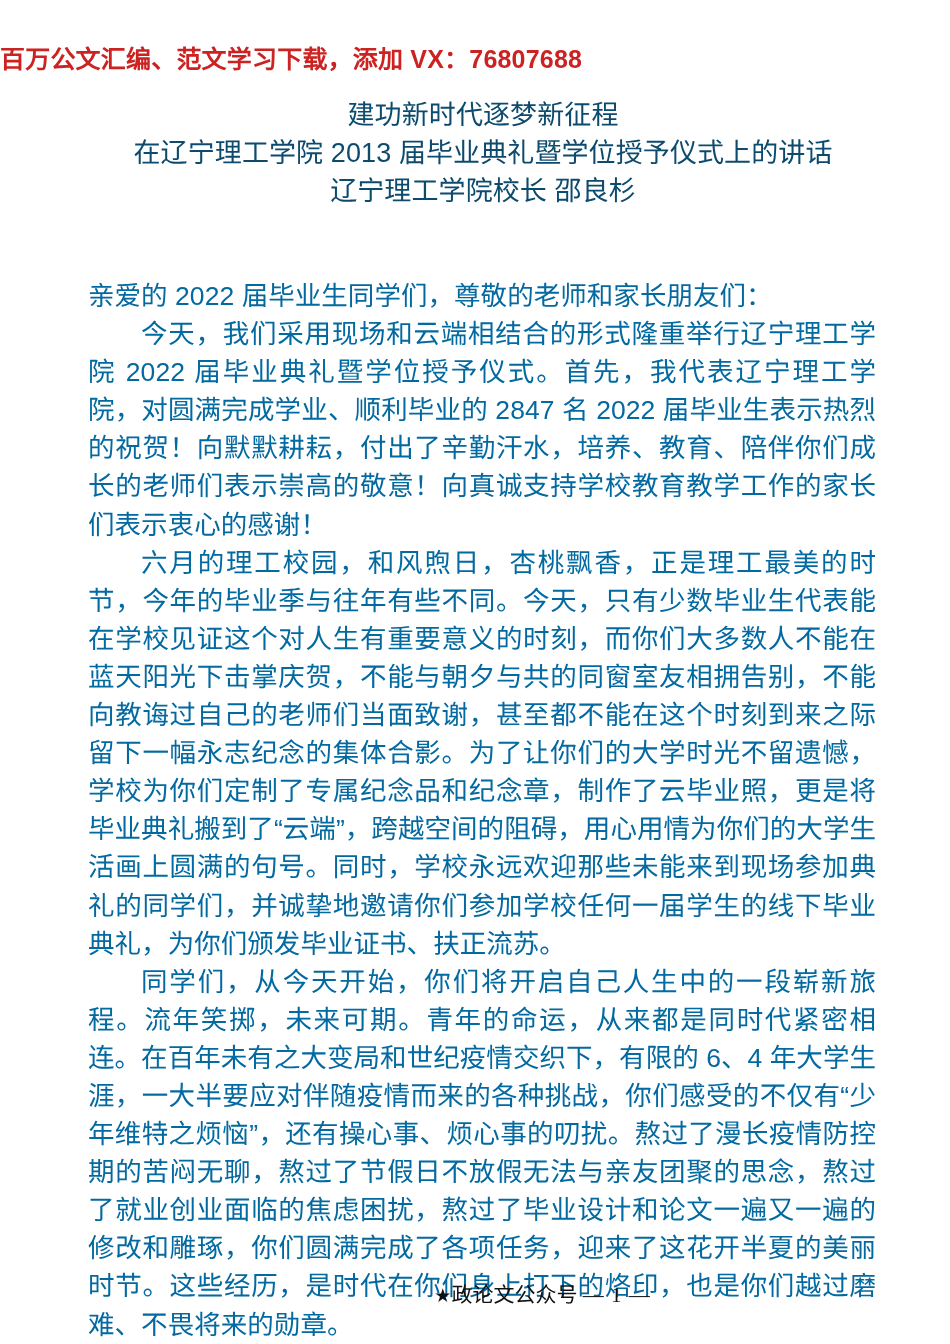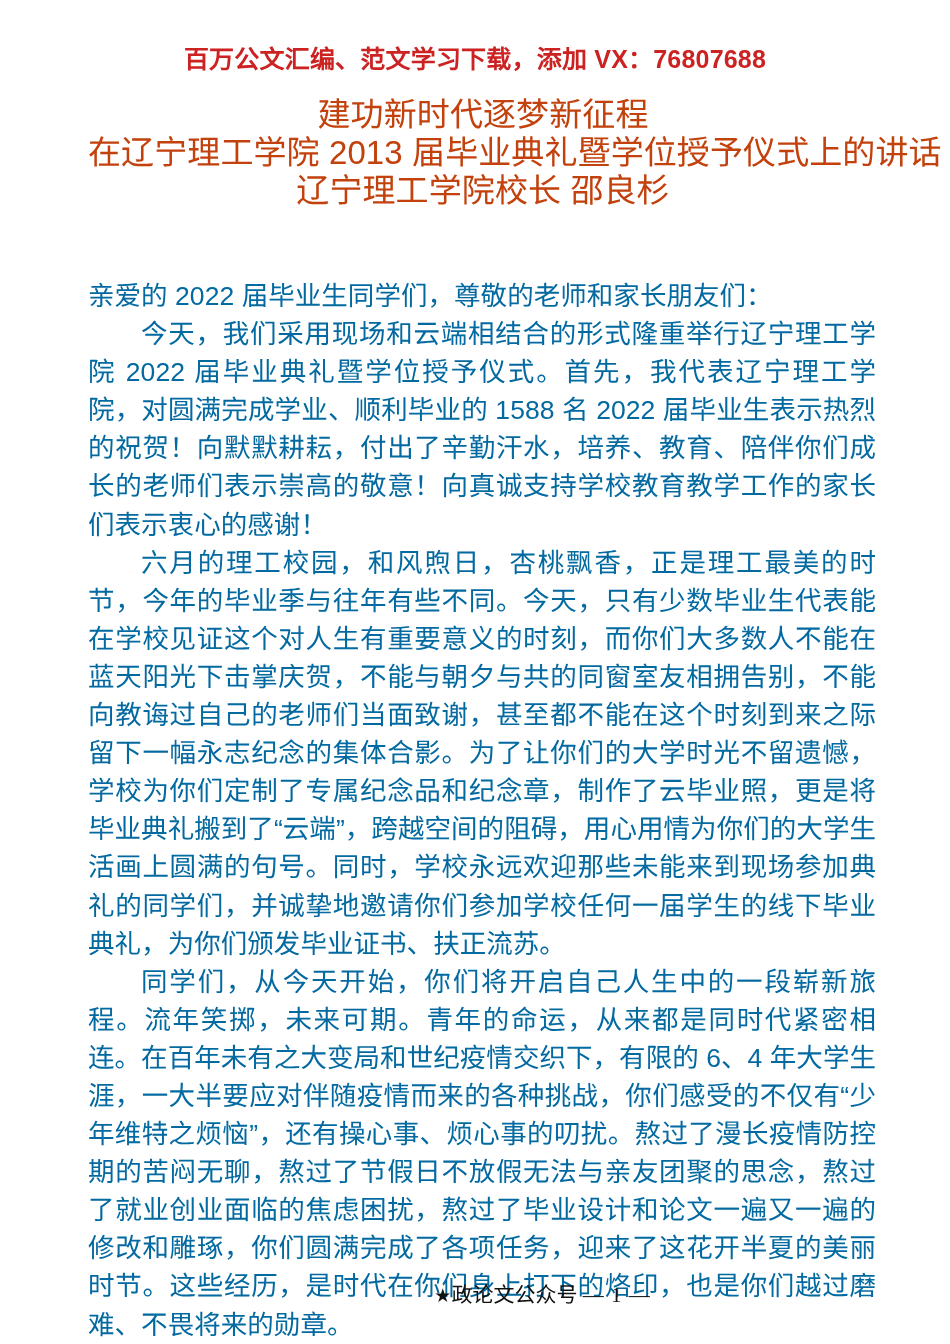--- a/index.html
+++ b/index.html
@@ -25,42 +25,42 @@
     height: 1344px;
     box-sizing: border-box;
   }
 
   
   .promo-banner {
     position: absolute;
     top: 43px;
     left: 0;
     width: 950px;
-    text-align: center;
+    text-align: left;
     font-size: 25px;
     line-height: 32px;
     font-weight: 700;
     color: #cc2222;
     letter-spacing: 0.2px;
     white-space: nowrap;
   }
 
   
   .title-block {
     position: absolute;
     top: 96px;
     left: 88px;
     width: 790px;
     text-align: center;
   }
   .title-line {
-    font-size: 33px;
+    font-size: 27px;
     line-height: 38px;
     font-weight: 400;
-    color: #c2410c;
+    color: #0c4a6e;
     white-space: nowrap;
     letter-spacing: 0.1px;
   }
 
   
   .body-block {
     position: absolute;
     top: 277px;
     left: 88px;
     width: 788px;
@@ -113,21 +113,21 @@
   <div class="promo-banner">百万公文汇编、范文学习下载，添加 VX：76807688</div>
 
   <div class="title-block">
     <div class="title-line">建功新时代逐梦新征程</div>
     <div class="title-line">在辽宁理工学院 2013 届毕业典礼暨学位授予仪式上的讲话</div>
     <div class="title-line">辽宁理工学院校长  邵良杉</div>
   </div>
 
   <div class="body-block">
     <p class="para">亲爱的 2022 届毕业生同学们，尊敬的老师和家长朋友们：</p>
-    <p class="para indent">今天，我们采用现场和云端相结合的形式隆重举行辽宁理工学院 2022 届毕业典礼暨学位授予仪式。首先，我代表辽宁理工学院，对圆满完成学业、顺利毕业的 1588 名 2022 届毕业生表示热烈的祝贺！向默默耕耘，付出了辛勤汗水，培养、教育、陪伴你们成长的老师们表示崇高的敬意！向真诚支持学校教育教学工作的家长们表示衷心的感谢！</p>
+    <p class="para indent">今天，我们采用现场和云端相结合的形式隆重举行辽宁理工学院 2022 届毕业典礼暨学位授予仪式。首先，我代表辽宁理工学院，对圆满完成学业、顺利毕业的 2847 名 2022 届毕业生表示热烈的祝贺！向默默耕耘，付出了辛勤汗水，培养、教育、陪伴你们成长的老师们表示崇高的敬意！向真诚支持学校教育教学工作的家长们表示衷心的感谢！</p>
     <p class="para indent">六月的理工校园，和风煦日，杏桃飘香，正是理工最美的时节，今年的毕业季与往年有些不同。今天，只有少数毕业生代表能在学校见证这个对人生有重要意义的时刻，而你们大多数人不能在蓝天阳光下击掌庆贺，不能与朝夕与共的同窗室友相拥告别，不能向教诲过自己的老师们当面致谢，甚至都不能在这个时刻到来之际留下一幅永志纪念的集体合影。为了让你们的大学时光不留遗憾，学校为你们定制了专属纪念品和纪念章，制作了云毕业照，更是将毕业典礼搬到了“云端”，跨越空间的阻碍，用心用情为你们的大学生活画上圆满的句号。同时，学校永远欢迎那些未能来到现场参加典礼的同学们，并诚挚地邀请你们参加学校任何一届学生的线下毕业典礼，为你们颁发毕业证书、扶正流苏。</p>
     <p class="para indent">同学们，从今天开始，你们将开启自己人生中的一段崭新旅程。流年笑掷，未来可期。青年的命运，从来都是同时代紧密相连。在百年未有之大变局和世纪疫情交织下，有限的 6、4 年大学生涯，一大半要应对伴随疫情而来的各种挑战，你们感受的不仅有“少年维特之烦恼”，还有操心事、烦心事的叨扰。熬过了漫长疫情防控期的苦闷无聊，熬过了节假日不放假无法与亲友团聚的思念，熬过了就业创业面临的焦虑困扰，熬过了毕业设计和论文一遍又一遍的修改和雕琢，你们圆满完成了各项任务，迎来了这花开半夏的美丽时节。这些经历，是时代在你们身上打下的烙印，也是你们越过磨难、不畏将来的勋章。</p>
     <p class="para indent">上个月，习近平总书记在庆祝中国共产主义青年团成立 100 周年大会上发表重要讲话，其中“青春、活力、时代、信念、奋进、期待”成为高频词，这</p>
   </div>
 
   <div class="footer">
     <span class="footer-inner">
       <span class="footer-star">★</span><span>政论文公众号</span>
       <span>—</span>
       <span class="footer-pageno">1</span>

